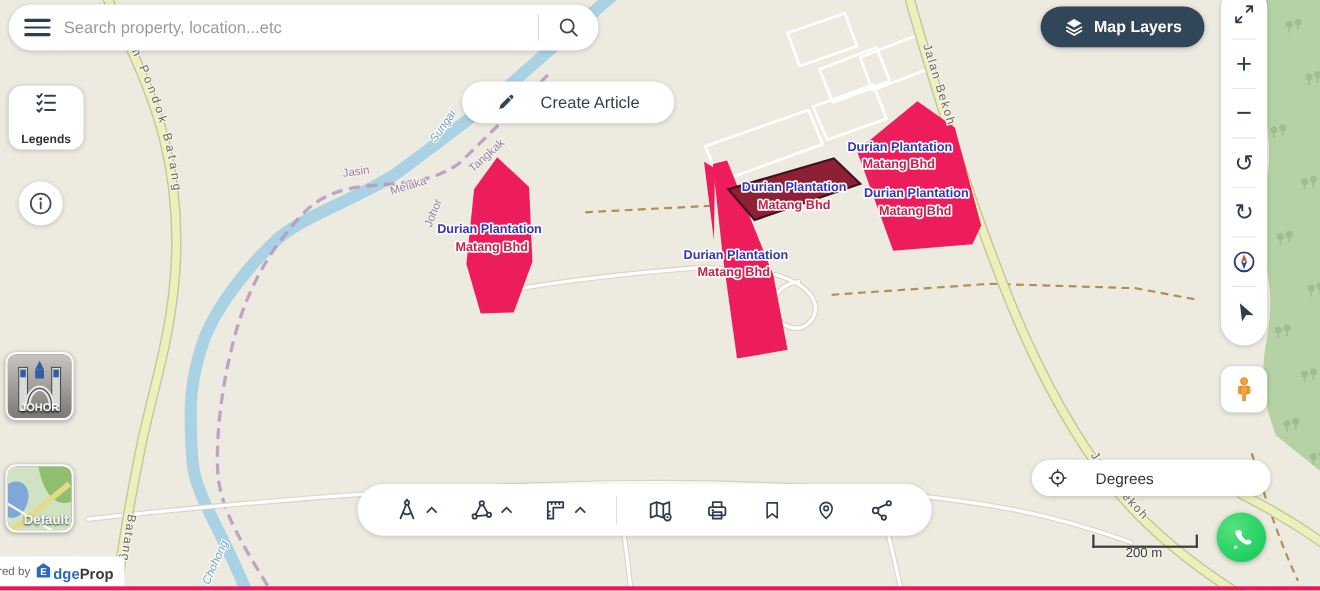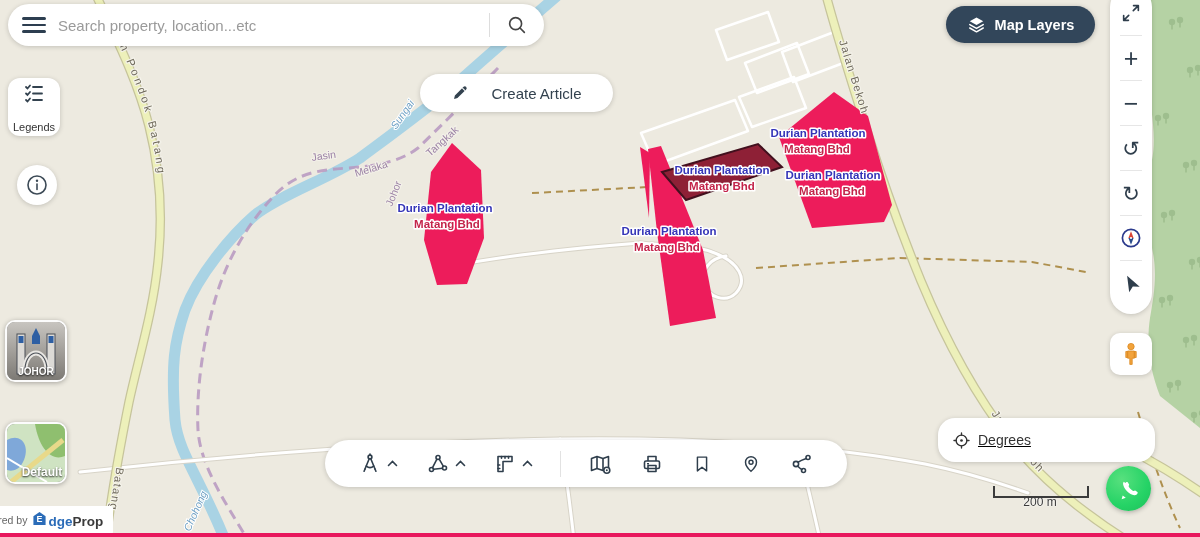--- a/index.html
+++ b/index.html
@@ -15,21 +15,21 @@
   .hamburger{display:flex;flex-direction:column;gap:4px;width:24px;}
   .hamburger span{height:2.6px;background:#2d3e50;border-radius:2px;}
   .logo{display:flex;flex-direction:column;align-items:center;line-height:1;margin-right:6px;}
   .logo-word{font-size:23px;font-weight:700;letter-spacing:2.5px;color:#2a6cb4;}
   .logo-tag{font-size:4.6px;letter-spacing:.55px;color:#5b8fbf;margin-top:2px;white-space:nowrap;}
   .search-input{flex:1;border:none;outline:none;font-size:15px;color:#404040;background:transparent;}
   .search-input::placeholder{color:#9a9a9a;}
   .search-divider{width:1px;height:24px;background:#ddd;}
 
   
-  .legends-btn{left:8px;top:78px;width:52px;height:58px;border-radius:12px;flex-direction:column;justify-content:center;gap:17px;}
+  .legends-btn{left:8px;top:78px;width:68px;height:58px;border-radius:12px;flex-direction:column;justify-content:center;gap:17px;font-weight:bold;}
   .legends-label{font-size:11px;color:#333;}
   .info-btn{left:17px;top:165px;width:40px;height:40px;border-radius:50%;justify-content:center;}
 
   
   .tile{position:absolute;width:62px;height:62px;border-radius:10px;border:2px solid #fcfcfc;box-shadow:0 1px 5px rgba(0,0,0,.3);overflow:hidden;cursor:pointer;padding:0;background:#888;}
   .tile-johor{left:5px;top:320px;}
   .tile-default{left:5px;top:422px;}
   .tile-label{position:absolute;left:0;right:0;bottom:3px;text-align:center;color:#fff;font-weight:700;text-shadow:0 1px 2px rgba(0,0,0,.85);}
   .tile-johor .tile-label{font-size:10px;}
   .tile-default .tile-label{font-size:12px;margin-left:12px;}
@@ -42,21 +42,21 @@
 
   
   .ctrl-panel{left:1110px;top:-14px;width:42px;border-radius:21px;flex-direction:column;padding:6px 0 10px 0;}
   .ctrl-btn{width:42px;height:42px;display:flex;align-items:center;justify-content:center;color:#2f3e4c;}
   .ctrl-glyph{font-size:25px;line-height:1;color:#2f3e4c;}
   .ctrl-glyph.rot{font-size:21px;}
   .ctrl-divider{width:22px;height:1px;background:#e6e6e6;margin:1px auto;}
   .pegman-btn{left:1110px;top:333px;width:42px;height:42px;border-radius:10px;justify-content:center;cursor:pointer;}
 
   
-  .degrees{left:938px;top:418px;width:217px;height:44px;border-radius:17px;gap:7px;padding-left:14px;cursor:pointer;text-decoration:underline;}
+  .degrees{left:938px;top:418px;width:217px;height:33px;border-radius:17px;gap:25px;padding-left:14px;cursor:pointer;}
   .degrees span{font-size:14px;color:#333;}
   .scale-text{position:absolute;left:1008px;top:468px;width:64px;text-align:center;font-size:12px;color:#3b3b3b;text-shadow:0 0 2px #fff,0 0 2px #fff;margin-top:27px;}
   .scale-bar{position:absolute;left:993px;top:486px;width:92px;height:10px;border-left:2px solid #3b3b3b;border-right:2px solid #3b3b3b;border-bottom:2px solid #3b3b3b;}
   .whatsapp{position:absolute;left:1106px;top:466px;width:45px;height:45px;border-radius:50%;background:radial-gradient(circle at 35% 30%,#58e07e,#25d366 60%,#1ebe5a);box-shadow:0 1px 5px rgba(0,0,0,.3);display:flex;align-items:center;justify-content:center;cursor:pointer;}
 
   
   .toolbar{left:325px;top:440px;width:510px;height:47px;border-radius:24px;justify-content:space-evenly;padding:0 6px;}
   .tool-btn{display:flex;align-items:center;gap:5px;color:#2f3e4c;}
   .tool-divider{width:1px;height:26px;background:#e2e2e2;}
 

